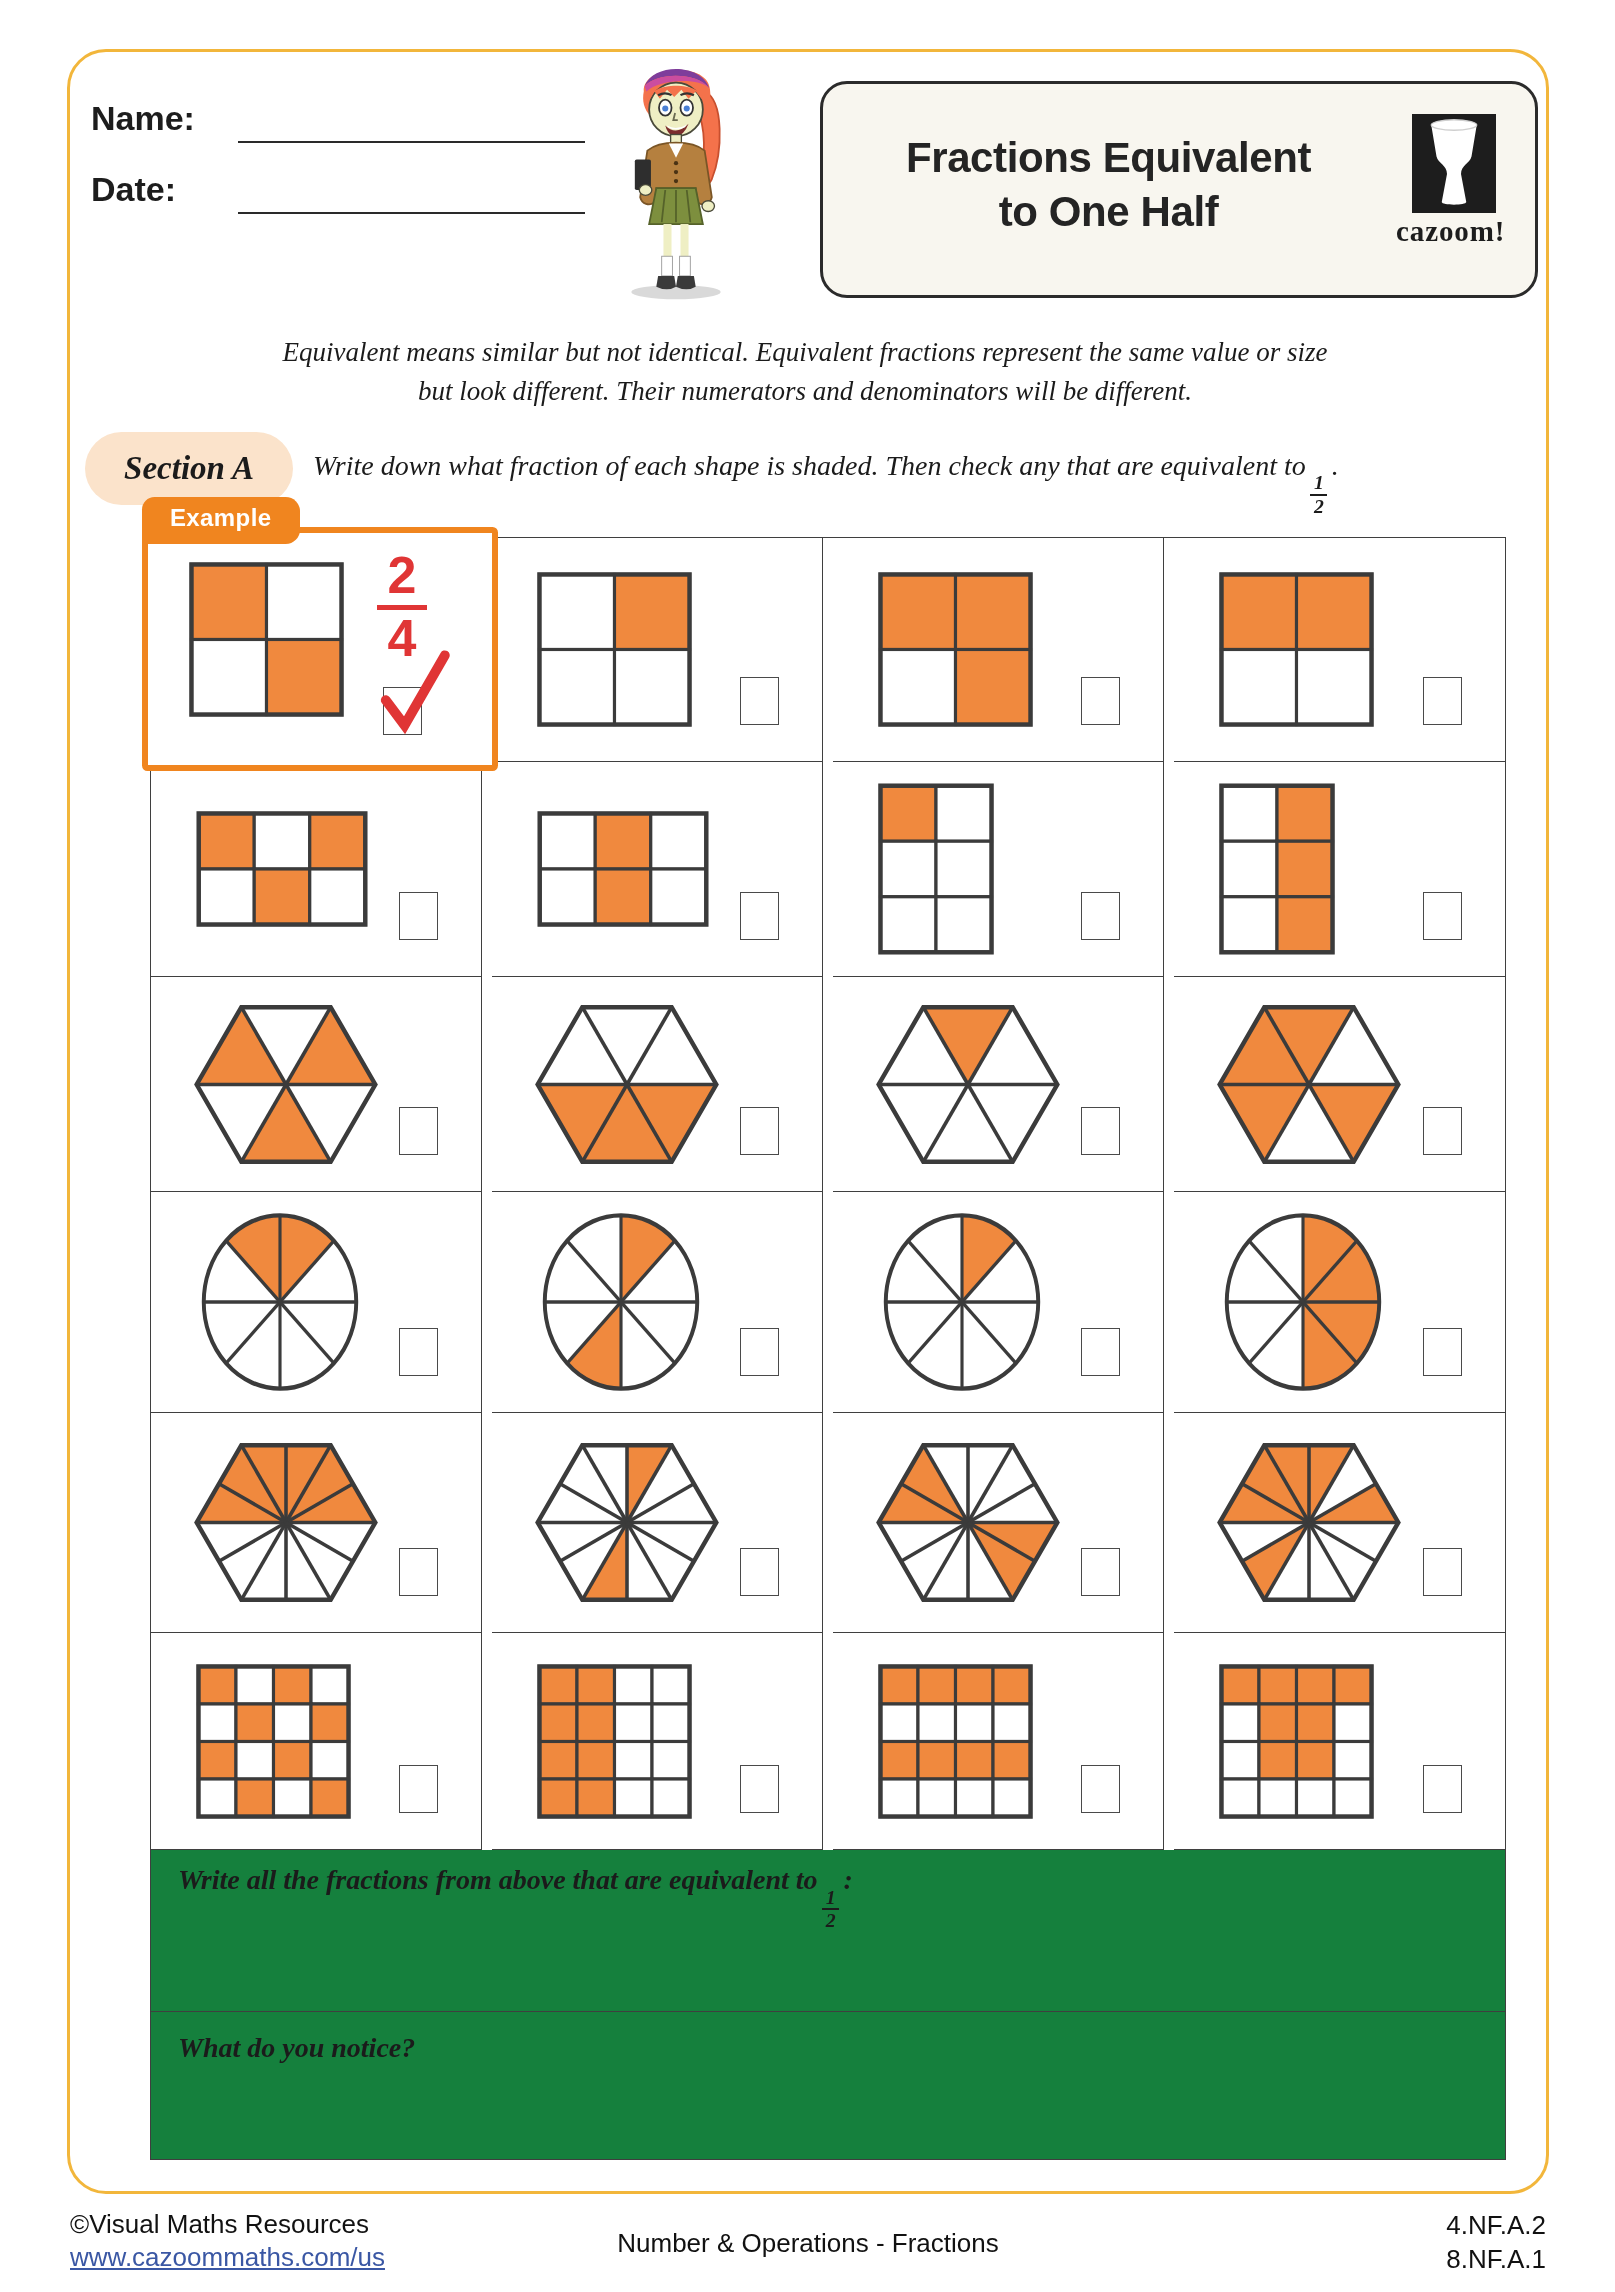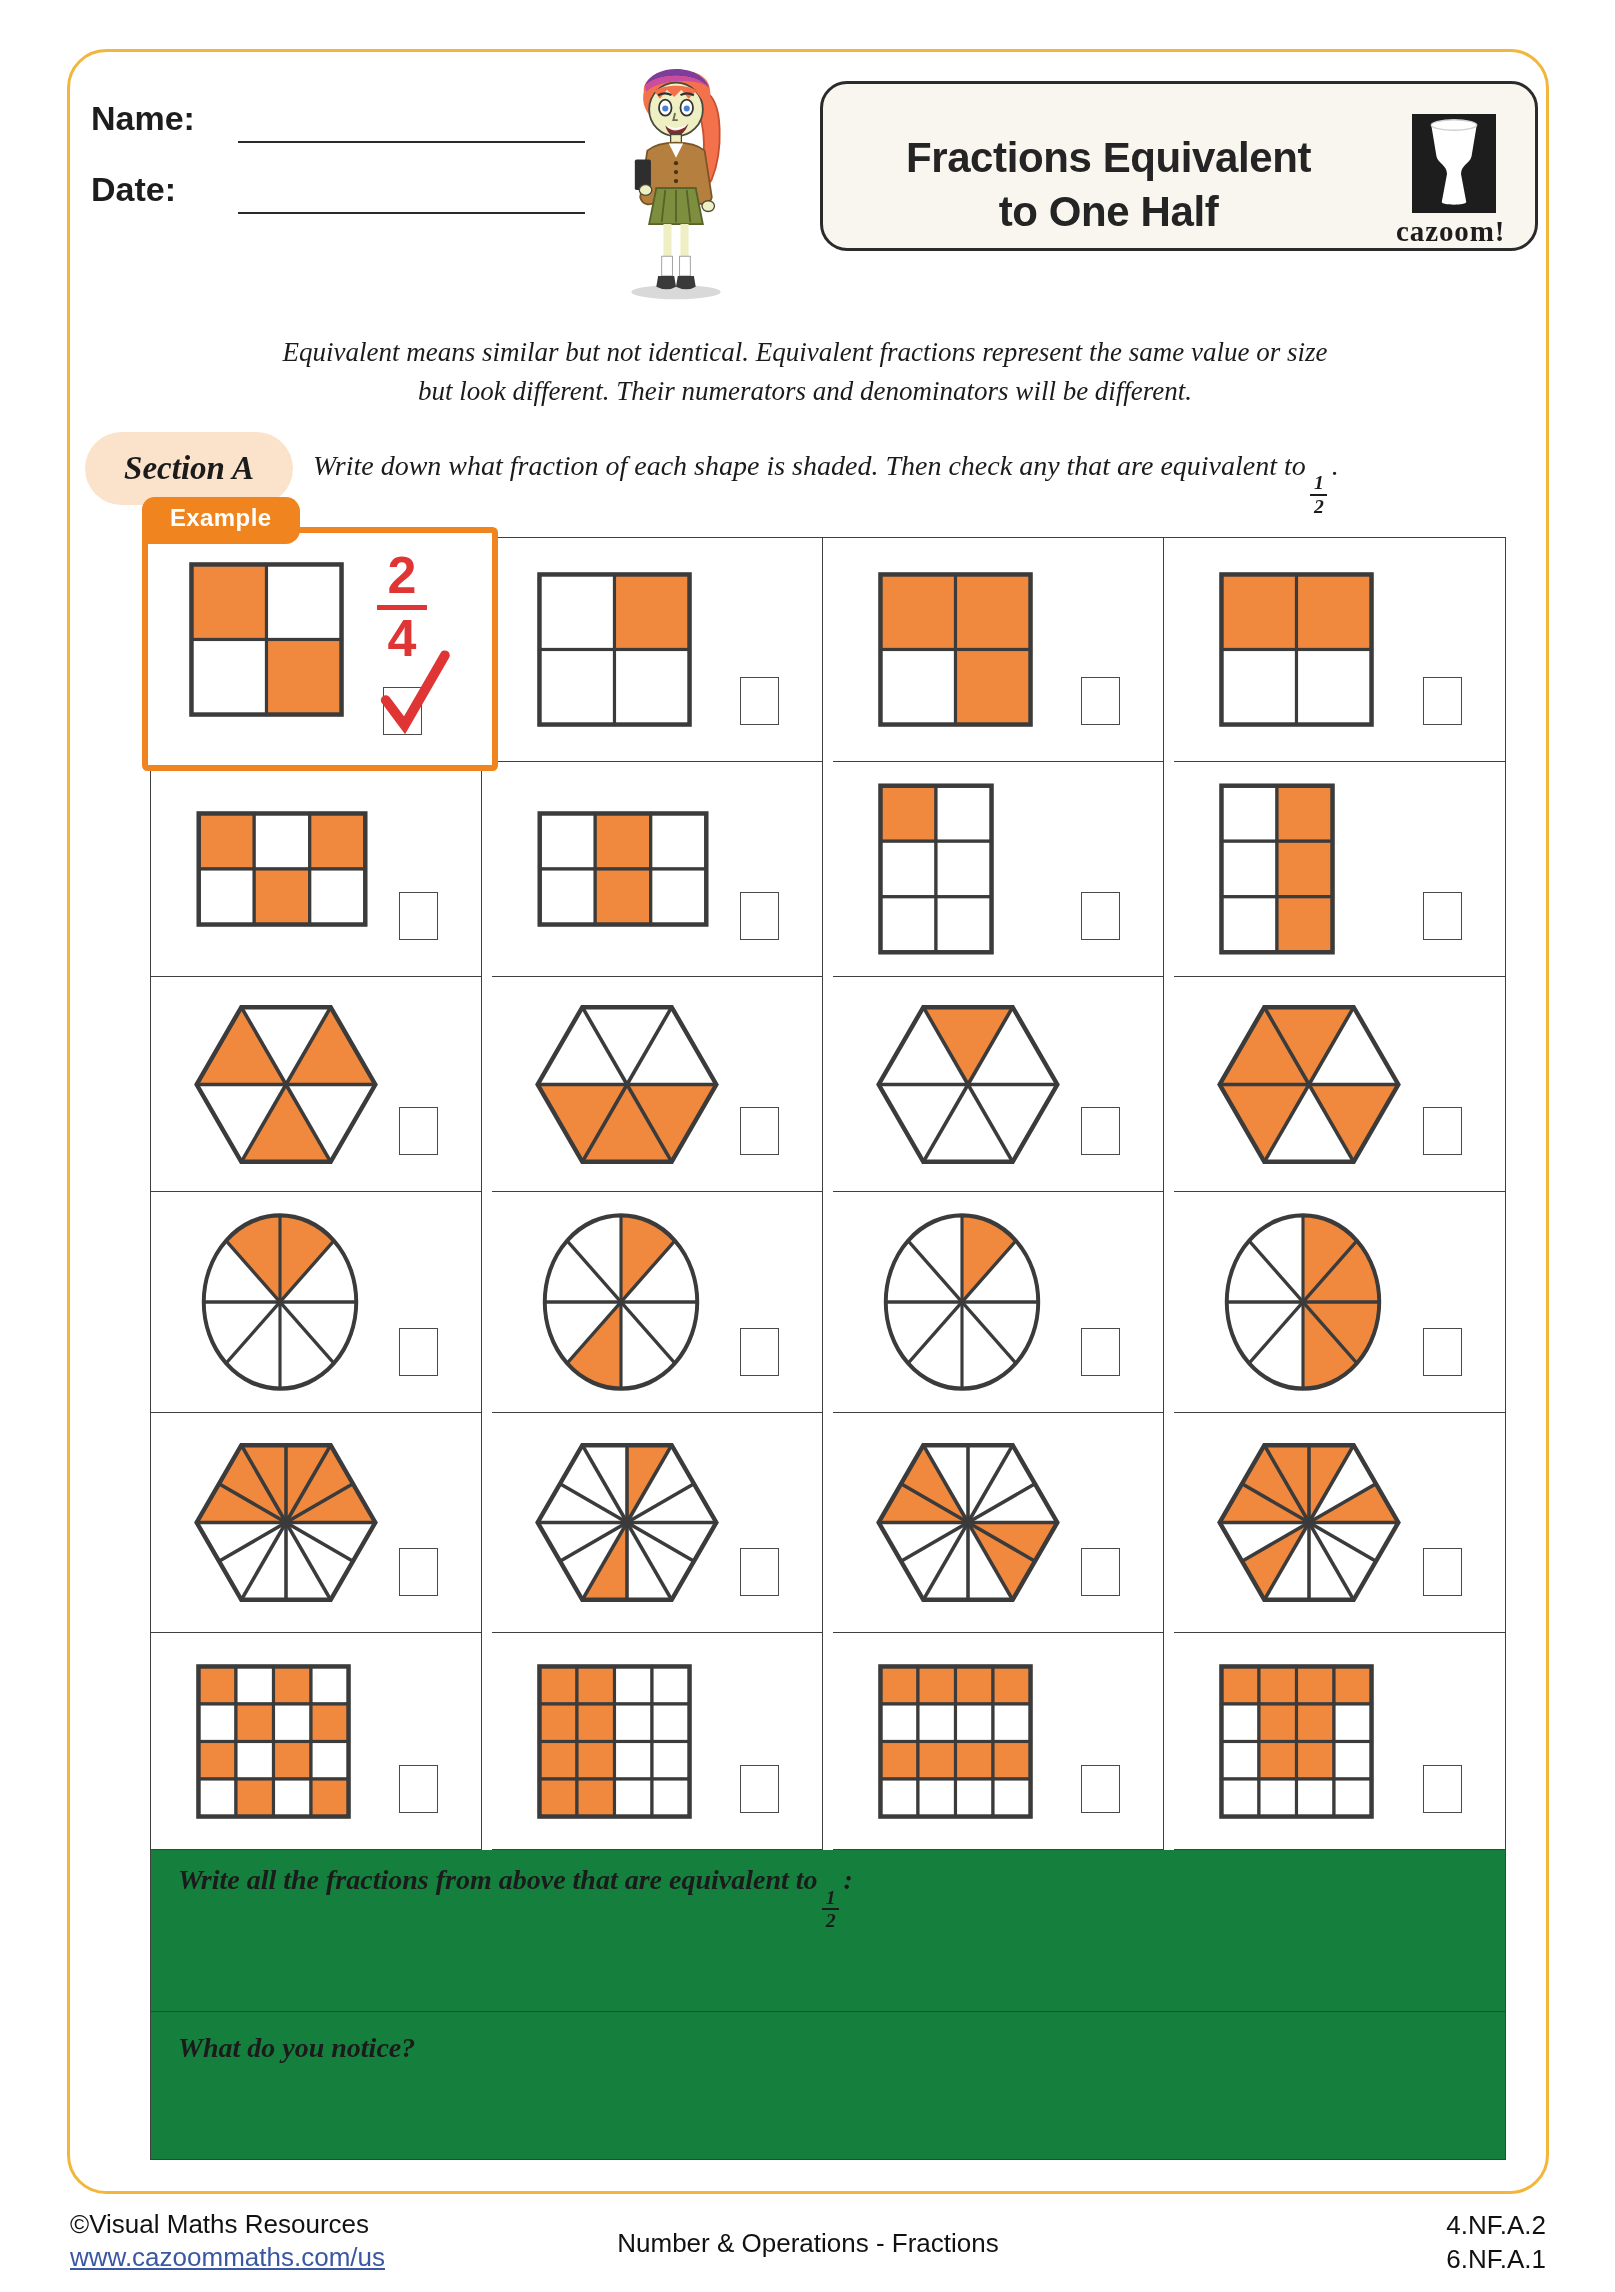--- a/index.html
+++ b/index.html
@@ -7,21 +7,21 @@
 
   .page-border{position:absolute;left:67px;top:49px;width:1476px;height:2139px;border:3.6px solid #F2B63B;border-radius:39px;background:transparent;}
 
   
   .name-label{position:absolute;left:91px;top:99px;font-size:34px;font-weight:bold;}
   .date-label{position:absolute;left:91px;top:170px;font-size:34px;font-weight:bold;}
   .write-line{position:absolute;height:0;border-bottom:2.7px solid #2a2a2a;}
   .name-line{left:238px;top:141px;width:347px;}
   .date-line{left:238px;top:212px;width:347px;}
 
-  .title-box{position:absolute;left:820px;top:81px;width:718px;height:170px;background:#F8F6EF;border:3.6px solid #2b2b2b;border-radius:27px;box-sizing:border-box;}
+  .title-box{position:absolute;left:820px;top:81px;width:718px;height:217px;background:#F8F6EF;border:3.6px solid #2b2b2b;border-radius:27px;box-sizing:border-box;}
   .title-text{position:absolute;left:21.5px;top:47px;width:528px;text-align:center;font-size:42px;font-weight:bold;color:#242424;line-height:1.28;letter-spacing:-0.4px;}
   .logo{position:absolute;right:23px;top:30px;width:116px;text-align:left;}
   .logo-mark{width:84px;height:99px;background:#1d1d1d;margin:0 auto;display:flex;align-items:center;justify-content:center;}
   .logo-text{font-family:"Liberation Serif",serif;font-weight:bold;font-size:29px;color:#1d1d1d;margin-top:1.8px;letter-spacing:0.9px;}
 
   
   .intro{position:absolute;left:67px;top:333px;width:1476px;text-align:center;font-family:"Liberation Serif",serif;font-style:italic;font-size:27px;color:#1b1b1b;line-height:1.45;}
   .section-pill{position:absolute;left:85px;top:432px;width:208px;height:73px;background:#FBE3CB;border-radius:39px;display:flex;align-items:center;justify-content:center;font-family:"Liberation Serif",serif;font-style:italic;font-weight:bold;font-size:33px;color:#1b1b1b;text-align:right;}
   .section-instruction{position:absolute;left:313px;top:450px;font-family:"Liberation Serif",serif;font-style:italic;font-size:28px;color:#1b1b1b;}
 
@@ -549,15 +549,15 @@
   <div class="qrow qrow-2">
     <span>What do you notice?</span>
   </div>
 </div>
 
 <div class="footer-left">©Visual Maths Resources</div>
 <div class="footer-url">www.cazoommaths.com/us</div>
 <div class="footer-center">Number &amp; Operations - Fractions</div>
 <div class="footer-right">
   <div>4.NF.A.2</div>
-  <div>6.NF.A.1</div>
+  <div>8.NF.A.1</div>
 </div>
 
 
 </body></html>

